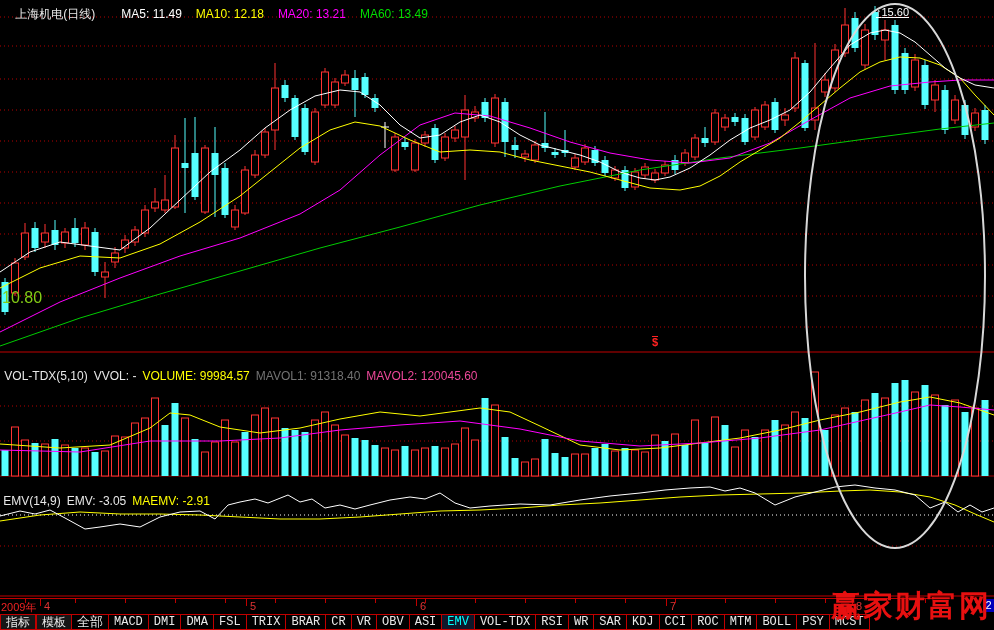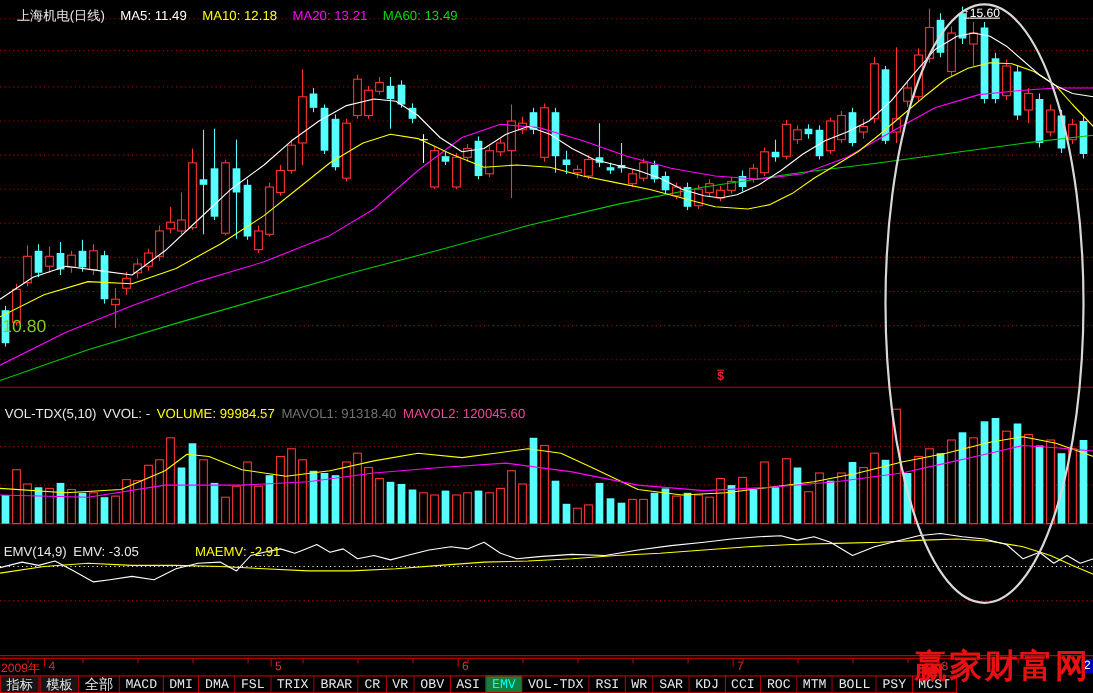--- a/index.html
+++ b/index.html
@@ -21,32 +21,32 @@
   .endbadge{position:absolute;right:0;top:599px;width:11px;height:13px;background:#0000bb;
             color:#fff;font-size:11px;text-align:center;line-height:13px;z-index:8;}
   .tabbar{position:absolute;left:0;top:614px;width:994px;height:16px;background:#000;
           display:flex;align-items:stretch;z-index:3;}
   .tab{border:1px solid #c00000;border-left-width:0;color:#e8e8e8;background:#000;
        font:12px "Liberation Mono",monospace;padding:0 5px;display:flex;align-items:center;
        white-space:nowrap;}
   .tab:first-child{border-left-width:1px;}
   .tab.sys{background:#161616;border:1px solid #c00000;}
   .tab.big{font-size:13px;font-weight:normal;}
-  .tab.active{color:#00ffff;background:#15803d;}
+  .tab.active{color:#00ffff;background:#0f172a;}
   .watermark{position:absolute;right:3px;top:591px;color:#e81010;z-index:9;
              font-family:Liberation Mono, monospace;font-size:30px;font-weight:bold;
              letter-spacing:2px;line-height:34px;white-space:nowrap;}
 </style>
 </head>
 <body>
 
 <div class="screen">
 
   <div class="hdr" style="left:2px;top:-7px;">
-    <span style="color:#e8e8e8;margin-top:46px;">上海机电(日线)</span><span id="ma-labels"><span style="color: rgb(255, 255, 255); margin-left: 8px;">MA5: 11.49</span><span style="color: rgb(255, 255, 0); margin-left: 8px;">MA10: 12.18</span><span style="color: rgb(255, 0, 255); margin-left: 8px;">MA20: 13.21</span><span style="color: rgb(0, 221, 0); margin-left: 8px;">MA60: 13.49</span></span>
+    <span style="color:#e8e8e8;margin-top:46px;">上海机电(日线)</span><span id="ma-labels"><span style="color: rgb(255, 255, 255); margin-left: 20px;">MA5: 11.49</span><span style="color: rgb(255, 255, 0); margin-left: 8px;">MA10: 12.18</span><span style="color: rgb(255, 0, 255); margin-left: 8px;">MA20: 13.21</span><span style="color: rgb(0, 221, 0); margin-left: 8px;">MA60: 13.49</span></span>
   </div>
 
   <svg id="chart-svg" width="994" height="598">
       <line x1="0" y1="17" x2="994" y2="17" stroke="#b40000" stroke-width="1" stroke-dasharray="1 3"></line>
       <line x1="0" y1="46" x2="994" y2="46" stroke="#b40000" stroke-width="1" stroke-dasharray="1 3"></line>
       <line x1="0" y1="79" x2="994" y2="79" stroke="#b40000" stroke-width="1" stroke-dasharray="1 3"></line>
       <line x1="0" y1="110" x2="994" y2="110" stroke="#b40000" stroke-width="1" stroke-dasharray="1 3"></line>
       <line x1="0" y1="141" x2="994" y2="141" stroke="#b40000" stroke-width="1" stroke-dasharray="1 3"></line>
       <line x1="0" y1="172" x2="994" y2="172" stroke="#b40000" stroke-width="1" stroke-dasharray="1 3"></line>
       <line x1="0" y1="203" x2="994" y2="203" stroke="#b40000" stroke-width="1" stroke-dasharray="1 3"></line>
@@ -375,21 +375,21 @@
     <span>↑</span><span>15.60</span>
   </div>
 
   <div class="dollar" id="dollar-marker" style="left: 652px; top: 336px;">$</div>
 
   <div class="hdr" style="left:-9px;top:355px;">
     <span style="color:#e8e8e8;">VOL-TDX(5,10)</span><span style="color:#e8e8e8;">VVOL: -</span><span style="color:#ffff00;">VOLUME: 99984.57</span><span style="color:#737373;">MAVOL1: 91318.40</span><span style="color:#ec4899;">MAVOL2: 120045.60</span>
   </div>
 
   <div class="hdr" style="left:-10px;top:480px;">
-    <span style="color:#e8e8e8;">EMV(14,9)</span><span style="color:#e8e8e8;">EMV: -3.05</span><span style="color:#ffff00;margin-left:45px;">MAEMV: -2.91</span>
+    <span style="color:#e8e8e8;">EMV(14,9)</span><span style="color:#e8e8e8;">EMV: -3.05</span><span style="color:#ffff00;">MAEMV: -2.91</span>
   </div>
 
   <div class="timeline">
     <span class="year">2009年</span>
     <span id="month-labels"></span>
   <div class="tick major" style="left: 40px;"></div><span class="month" style="left: 44px;">4</span><div class="tick major" style="left: 246px;"></div><span class="month" style="left: 250px;">5</span><div class="tick major" style="left: 416px;"></div><span class="month" style="left: 420px;">6</span><div class="tick major" style="left: 666px;"></div><span class="month" style="left: 670px;">7</span><div class="tick major" style="left: 852px;"></div><span class="month" style="left: 856px;">8</span><div class="tick" style="left: 25px;"></div><div class="tick" style="left: 75px;"></div><div class="tick" style="left: 125px;"></div><div class="tick" style="left: 175px;"></div><div class="tick" style="left: 225px;"></div><div class="tick" style="left: 275px;"></div><div class="tick" style="left: 325px;"></div><div class="tick" style="left: 375px;"></div><div class="tick" style="left: 425px;"></div><div class="tick" style="left: 475px;"></div><div class="tick" style="left: 525px;"></div><div class="tick" style="left: 575px;"></div><div class="tick" style="left: 625px;"></div><div class="tick" style="left: 675px;"></div><div class="tick" style="left: 725px;"></div><div class="tick" style="left: 775px;"></div><div class="tick" style="left: 825px;"></div><div class="tick" style="left: 875px;"></div><div class="tick" style="left: 925px;"></div><div class="tick" style="left: 975px;"></div></div>
   <div class="endbadge">2</div>
 
   <div class="tabbar" id="tab-bar">
       <div class="tab sys">指标</div>

